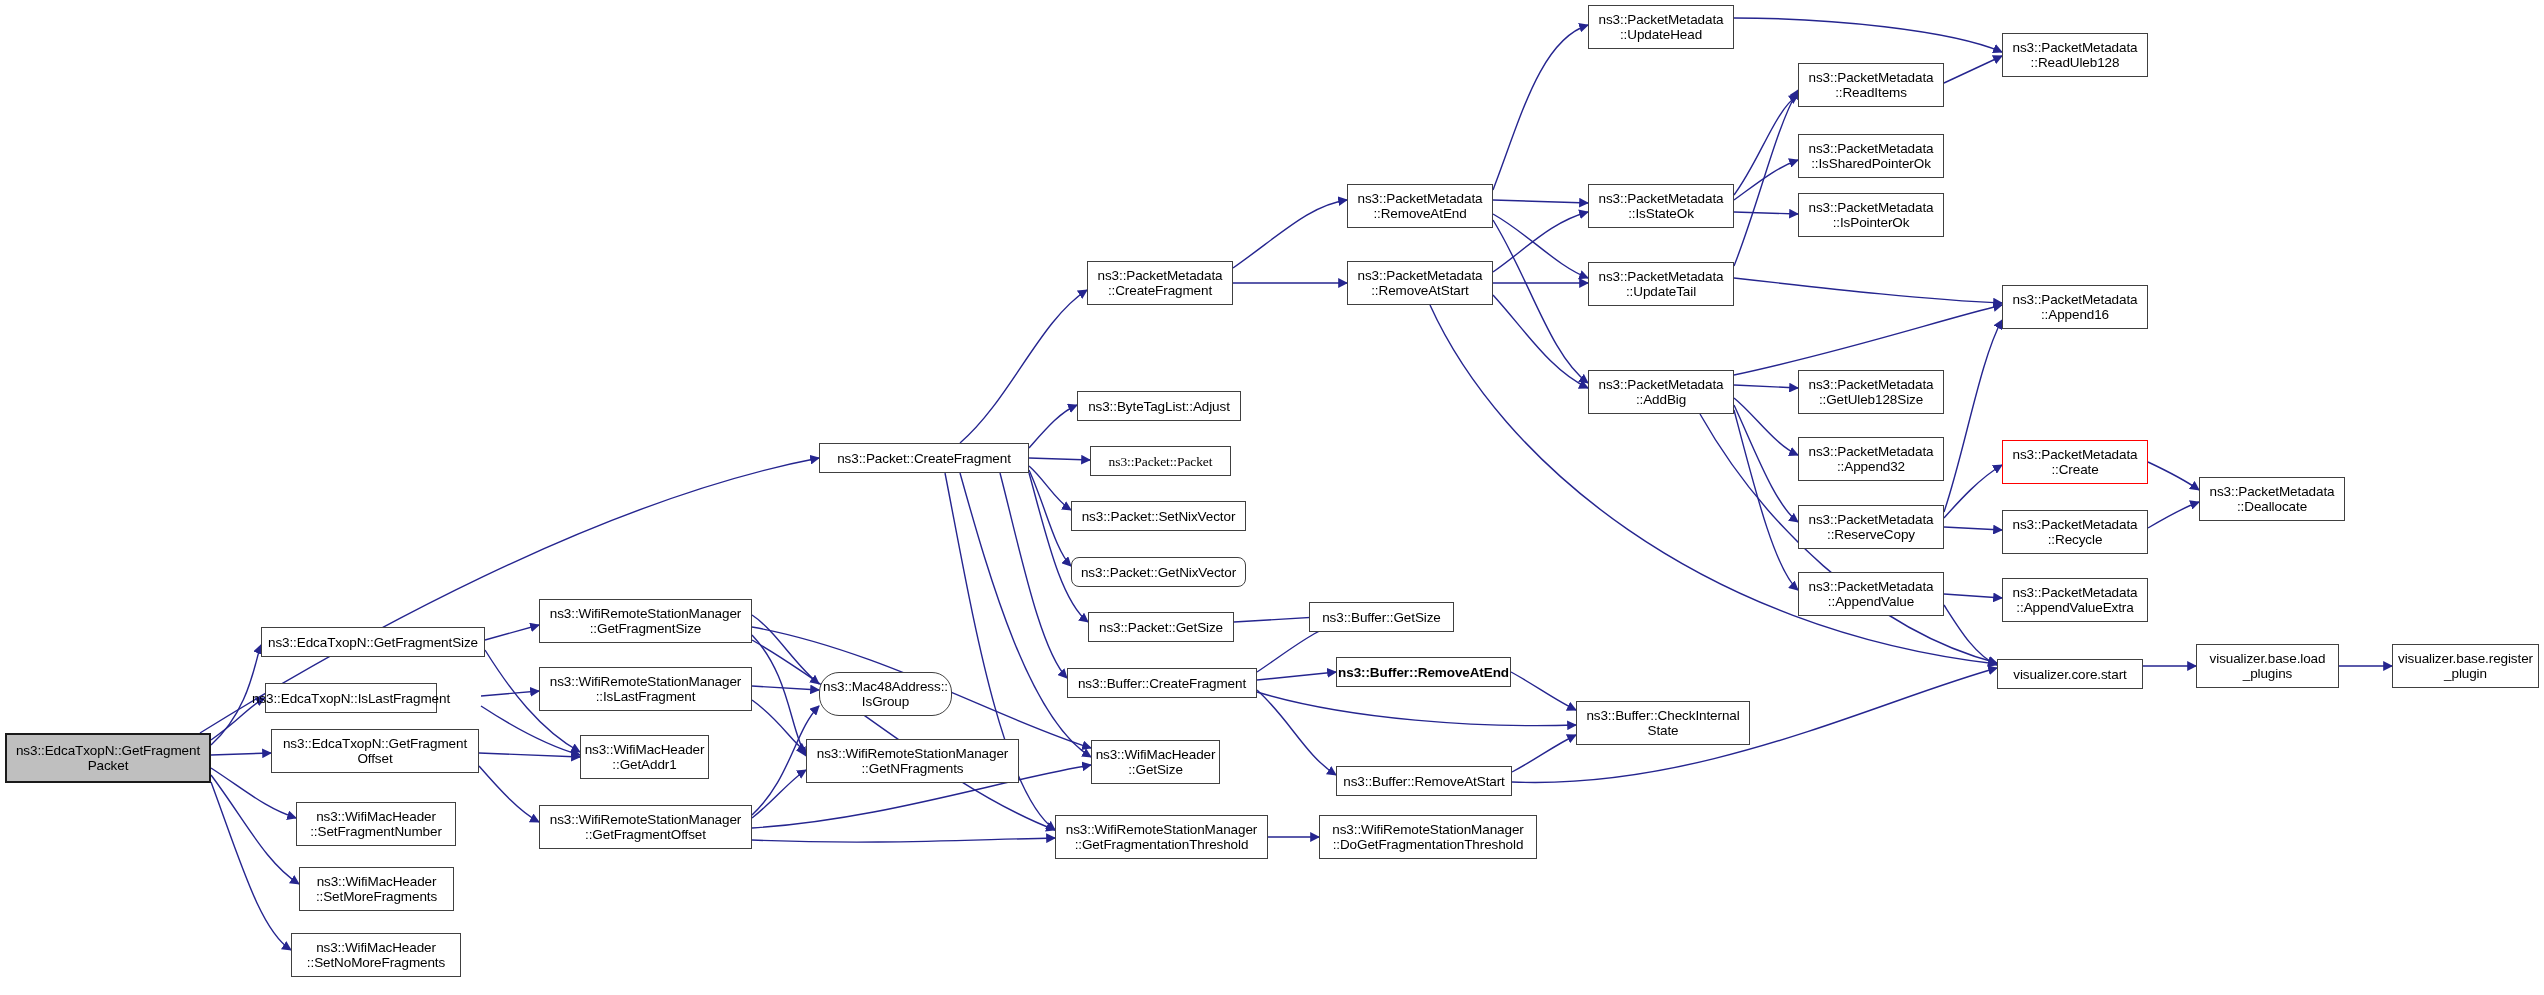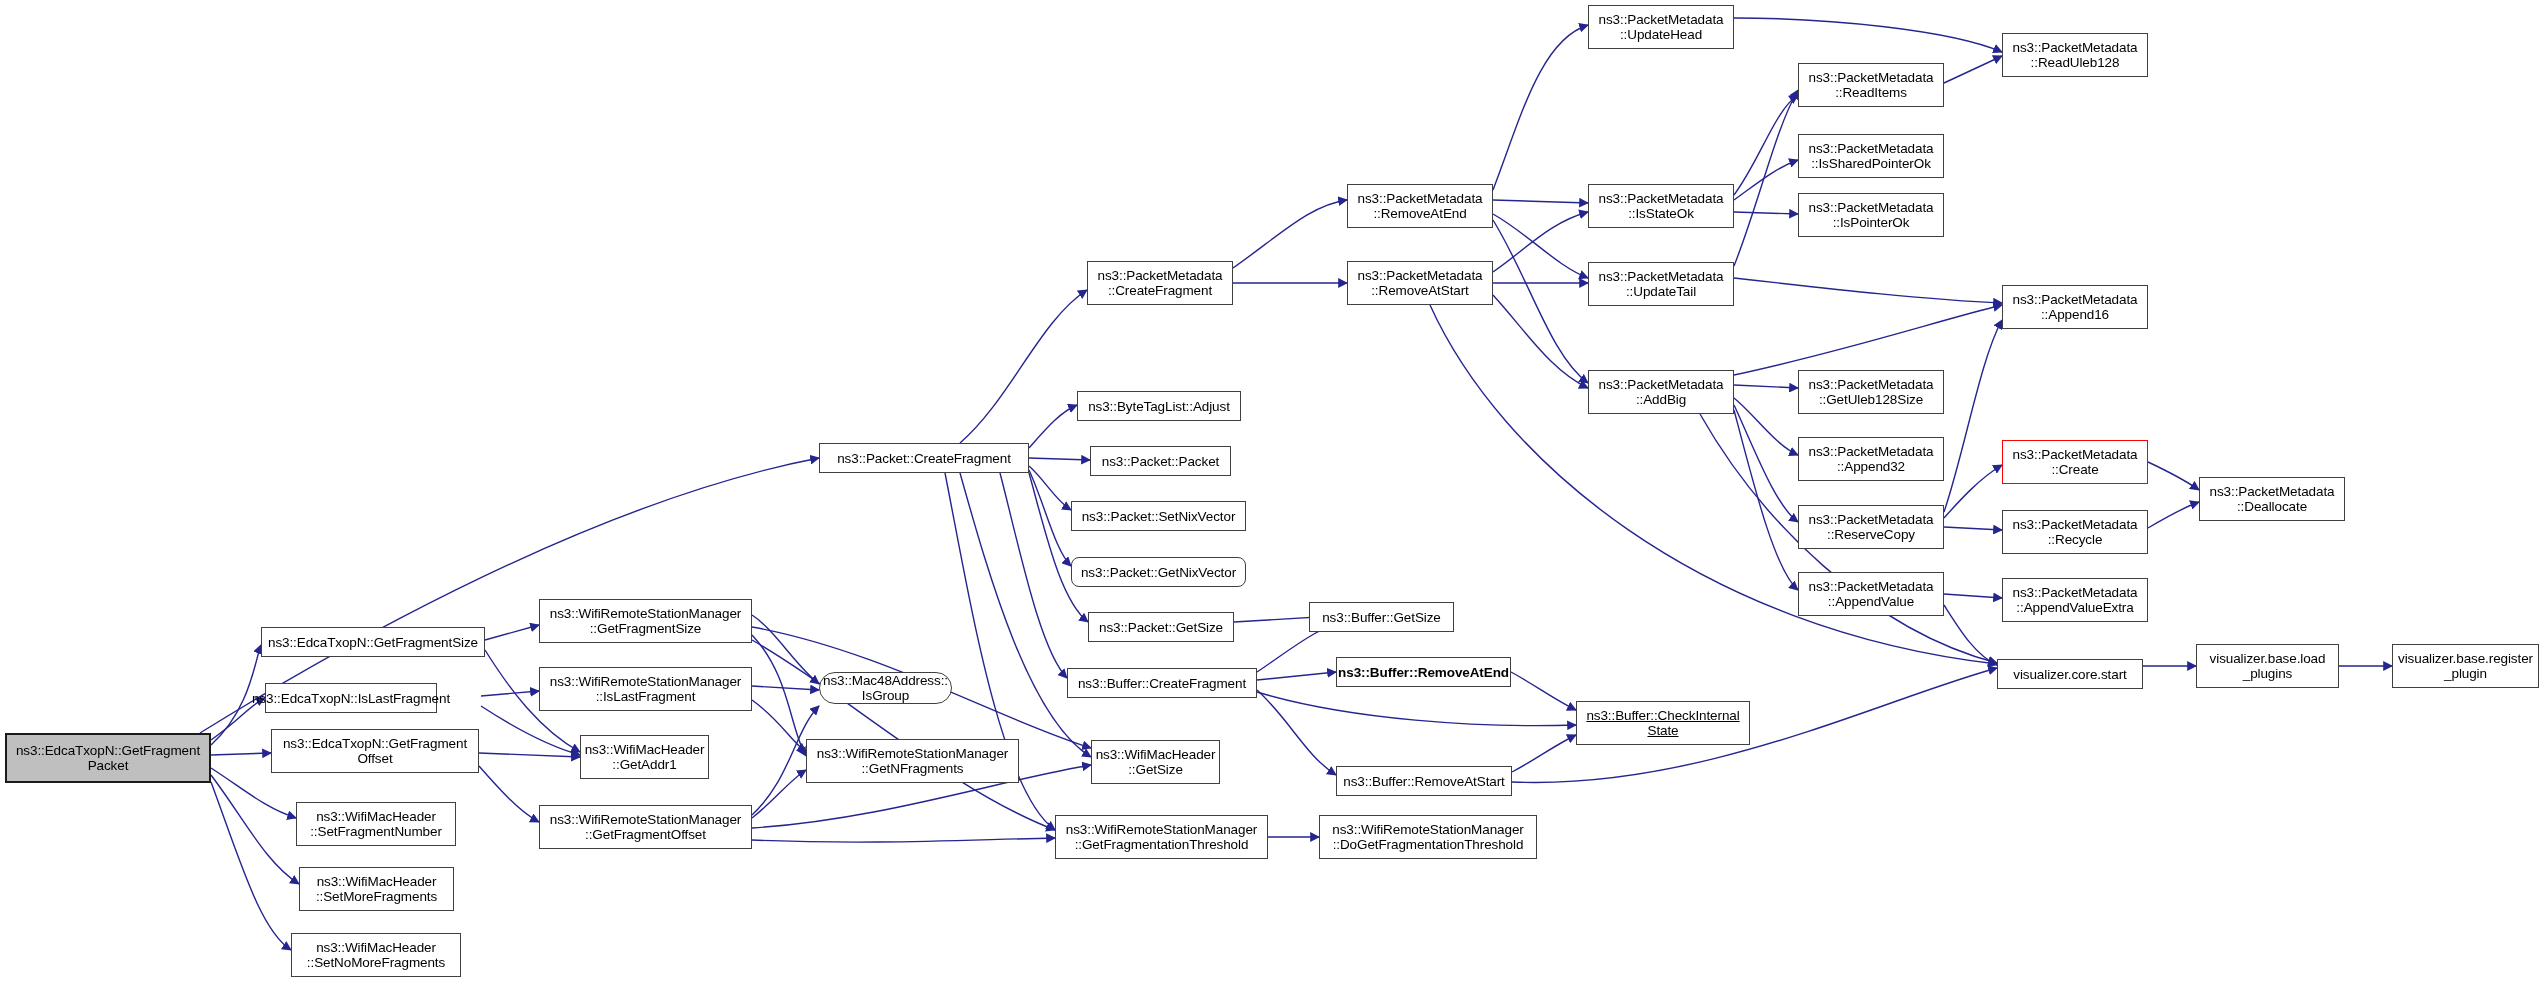--- a/index.html
+++ b/index.html
@@ -149,41 +149,41 @@
       <div class="node" style="left: 291px; top: 933px; width: 170px; height: 44px;">ns3::WifiMacHeader
 ::SetNoMoreFragments</div>
       <div class="node" style="left: 539px; top: 599px; width: 213px; height: 44px;">ns3::WifiRemoteStationManager
 ::GetFragmentSize</div>
       <div class="node" style="left: 539px; top: 667px; width: 213px; height: 44px;">ns3::WifiRemoteStationManager
 ::IsLastFragment</div>
       <div class="node" style="left: 539px; top: 805px; width: 213px; height: 44px;">ns3::WifiRemoteStationManager
 ::GetFragmentOffset</div>
       <div class="node" style="left: 580px; top: 735px; width: 129px; height: 44px;">ns3::WifiMacHeader
 ::GetAddr1</div>
-      <div class="node" style="left: 819px; top: 672px; width: 133px; height: 32px; border-radius: 20px;">ns3::Mac48Address::
+      <div class="node" style="left: 819px; top: 672px; width: 133px; height: 44px; border-radius: 20px;">ns3::Mac48Address::
 IsGroup</div>
       <div class="node" style="left: 806px; top: 739px; width: 213px; height: 44px;">ns3::WifiRemoteStationManager
 ::GetNFragments</div>
       <div class="node" style="left: 819px; top: 443px; width: 210px; height: 30px;">ns3::Packet::CreateFragment</div>
       <div class="node" style="left: 1077px; top: 391px; width: 164px; height: 30px;">ns3::ByteTagList::Adjust</div>
-      <div class="node" style="left: 1090px; top: 446px; width: 141px; height: 30px;">ns3::Packet::Packet</div>
+      <div class="node" style="left: 1090px; top: 446px; width: 141px; height: 30px; font-family: Liberation Serif, serif;">ns3::Packet::Packet</div>
       <div class="node" style="left: 1071px; top: 501px; width: 175px; height: 30px;">ns3::Packet::SetNixVector</div>
       <div class="node" style="left: 1071px; top: 557px; width: 175px; height: 30px; border-radius: 8px;">ns3::Packet::GetNixVector</div>
       <div class="node" style="left: 1088px; top: 612px; width: 146px; height: 30px;">ns3::Packet::GetSize</div>
       <div class="node" style="left: 1067px; top: 668px; width: 190px; height: 30px;">ns3::Buffer::CreateFragment</div>
       <div class="node" style="left: 1091px; top: 740px; width: 129px; height: 44px;">ns3::WifiMacHeader
 ::GetSize</div>
       <div class="node" style="left: 1055px; top: 815px; width: 213px; height: 44px;">ns3::WifiRemoteStationManager
 ::GetFragmentationThreshold</div>
       <div class="node" style="left: 1319px; top: 815px; width: 218px; height: 44px;">ns3::WifiRemoteStationManager
 ::DoGetFragmentationThreshold</div>
       <div class="node" style="left: 1309px; top: 602px; width: 145px; height: 30px;">ns3::Buffer::GetSize</div>
       <div class="node" style="left: 1336px; top: 657px; width: 175px; height: 30px; font-weight: bold;">ns3::Buffer::RemoveAtEnd</div>
       <div class="node" style="left: 1336px; top: 766px; width: 176px; height: 30px;">ns3::Buffer::RemoveAtStart</div>
-      <div class="node" style="left: 1576px; top: 701px; width: 174px; height: 44px; text-decoration: underline;">ns3::Buffer::CheckInternal
+      <div class="node" style="left: 1576px; top: 701px; width: 174px; height: 44px;">ns3::Buffer::CheckInternal
 State</div>
       <div class="node" style="left: 1087px; top: 261px; width: 146px; height: 44px;">ns3::PacketMetadata
 ::CreateFragment</div>
       <div class="node" style="left: 1347px; top: 184px; width: 146px; height: 44px;">ns3::PacketMetadata
 ::RemoveAtEnd</div>
       <div class="node" style="left: 1347px; top: 261px; width: 146px; height: 44px;">ns3::PacketMetadata
 ::RemoveAtStart</div>
       <div class="node" style="left: 1588px; top: 184px; width: 146px; height: 44px;">ns3::PacketMetadata
 ::IsStateOk</div>
       <div class="node" style="left: 1588px; top: 262px; width: 146px; height: 44px;">ns3::PacketMetadata

